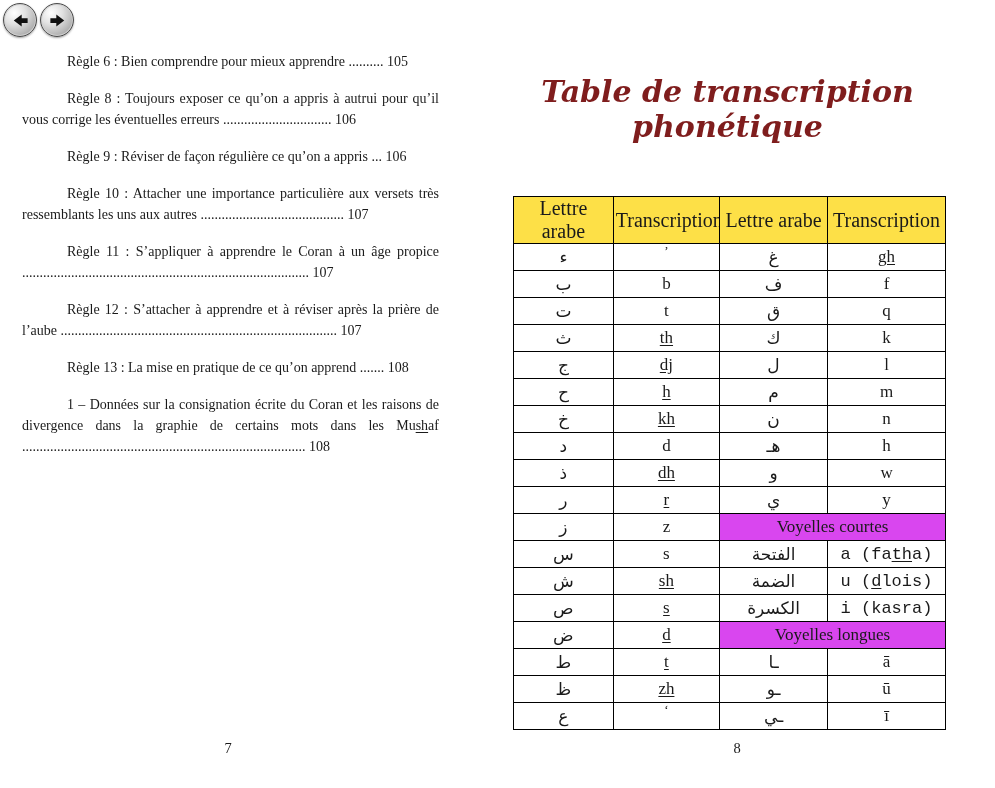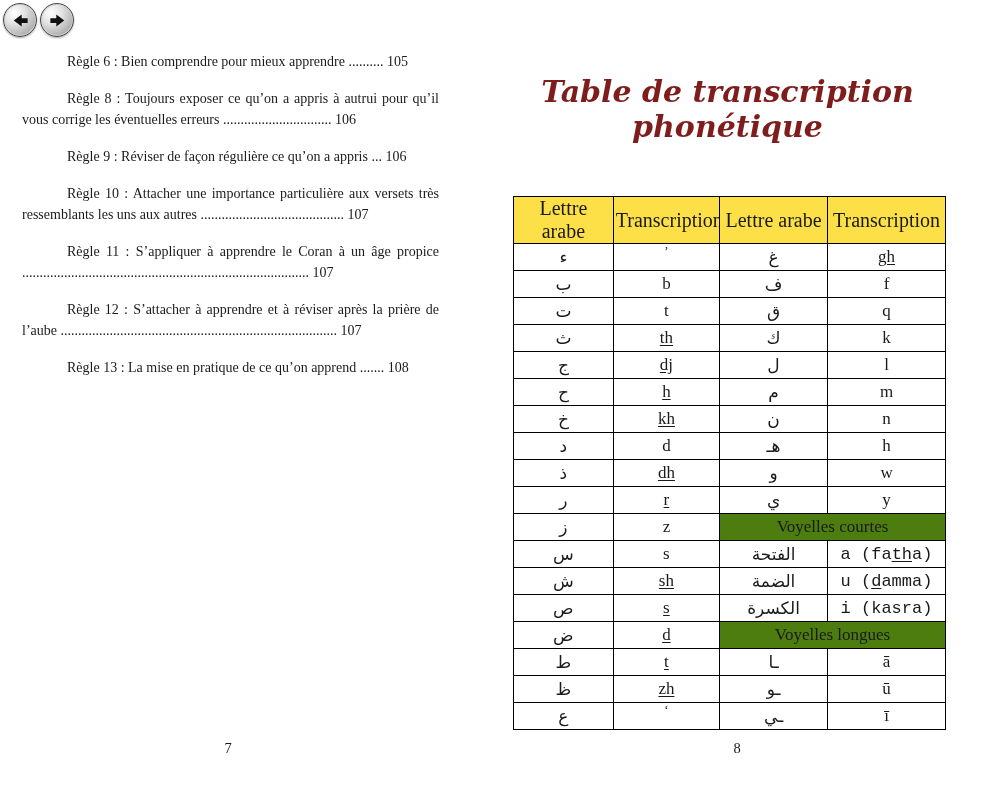--- a/index.html
+++ b/index.html
@@ -42,21 +42,21 @@
   }
   table.phon td,table.phon th{
     border:1px solid #000;text-align:center;vertical-align:middle;
     padding:0 2px;overflow:hidden;
   }
   table.phon th{
     height:23px;background:#fde047;font-weight:normal;font-size:20px;
   }
   table.phon td{height:26px;font-size:17px;}
   td.ar{font-family:"DejaVu Sans","Liberation Sans",sans-serif;font-size:16px;}
-  td.shaded{background:#4d7c0f;font-size:15.5px;}
+  td.shaded{background:#d946ef;font-size:15.5px;}
   td .sup{vertical-align:super;font-size:13px;line-height:0;}
   td.small{font-size:15px;font-family:Liberation Mono, monospace;}
   .footer-note{
     margin:8px 0 0 0;width:447px;font-size:15.3px;line-height:21px;text-align:justify;
   }
   .footer-note .link{color:#3333a6;cursor:pointer;}
   .footer-note .disc{color:#111;}
 </style>
 </head>
 <body>
@@ -80,20 +80,21 @@
 
 <div class="left-page">
   <div>
       <p class="toc-entry lvl2"><span>Règle 6 : Bien comprendre pour mieux apprendre .......... 105</span></p>
       <p class="toc-entry lvl2"><span>Règle 8 : Toujours exposer ce qu’on a appris à autrui pour qu’il vous corrige les éventuelles erreurs ............................... 106</span></p>
       <p class="toc-entry lvl2"><span>Règle 9 : Réviser de façon régulière ce qu’on a appris ... 106</span></p>
       <p class="toc-entry lvl2"><span>Règle 10 : Attacher une importance particulière aux versets très ressemblants les uns aux autres ......................................... 107</span></p>
       <p class="toc-entry lvl2"><span>Règle 11 : S’appliquer à apprendre le Coran à un âge propice .................................................................................. 107</span></p>
       <p class="toc-entry lvl2"><span>Règle 12 : S’attacher à apprendre et à réviser après la prière de l’aube ............................................................................... 107</span></p>
       <p class="toc-entry lvl2"><span>Règle 13 : La mise en pratique de ce qu’on apprend ....... 108</span></p>
+      <p class="toc-entry lvl2"><span>1 – Données sur la consignation écrite du Coran et les raisons de divergence dans la graphie de certains mots dans les Mu</span><span class="u">sh</span><span>af ................................................................................. 108</span></p>
     </div>
 </div>
 <div class="pagenum p7">7</div>
 
 <div class="right-page">
   <h1 class="phon-title">Table de transcription phonétique</h1>
   <table class="phon">
     <colgroup>
         <col style="width:23.1%">
         <col style="width:24.6%">
@@ -177,21 +178,21 @@
         <tr>
           <td class="ar"><span>س</span></td>
           <td><span>s</span></td>
           <td class="ar"><span>الفتحة</span></td>
           <td class="small"><span>a (fa</span><span class="u">th</span><span>a)</span></td>
         </tr>
         <tr>
           <td class="ar"><span>ش</span></td>
           <td><span class="u">sh</span></td>
           <td class="ar"><span>الضمة</span></td>
-          <td class="small"><span>u (</span><span class="u">d</span><span>amma)</span></td>
+          <td class="small"><span>u (</span><span class="u">d</span><span>lois)</span></td>
         </tr>
         <tr>
           <td class="ar"><span>ص</span></td>
           <td><span class="u">s</span></td>
           <td class="ar"><span>الكسرة</span></td>
           <td class="small"><span>i (kasra)</span></td>
         </tr>
         <tr>
           <td class="ar"><span>ض</span></td>
           <td><span class="u">d</span></td>

